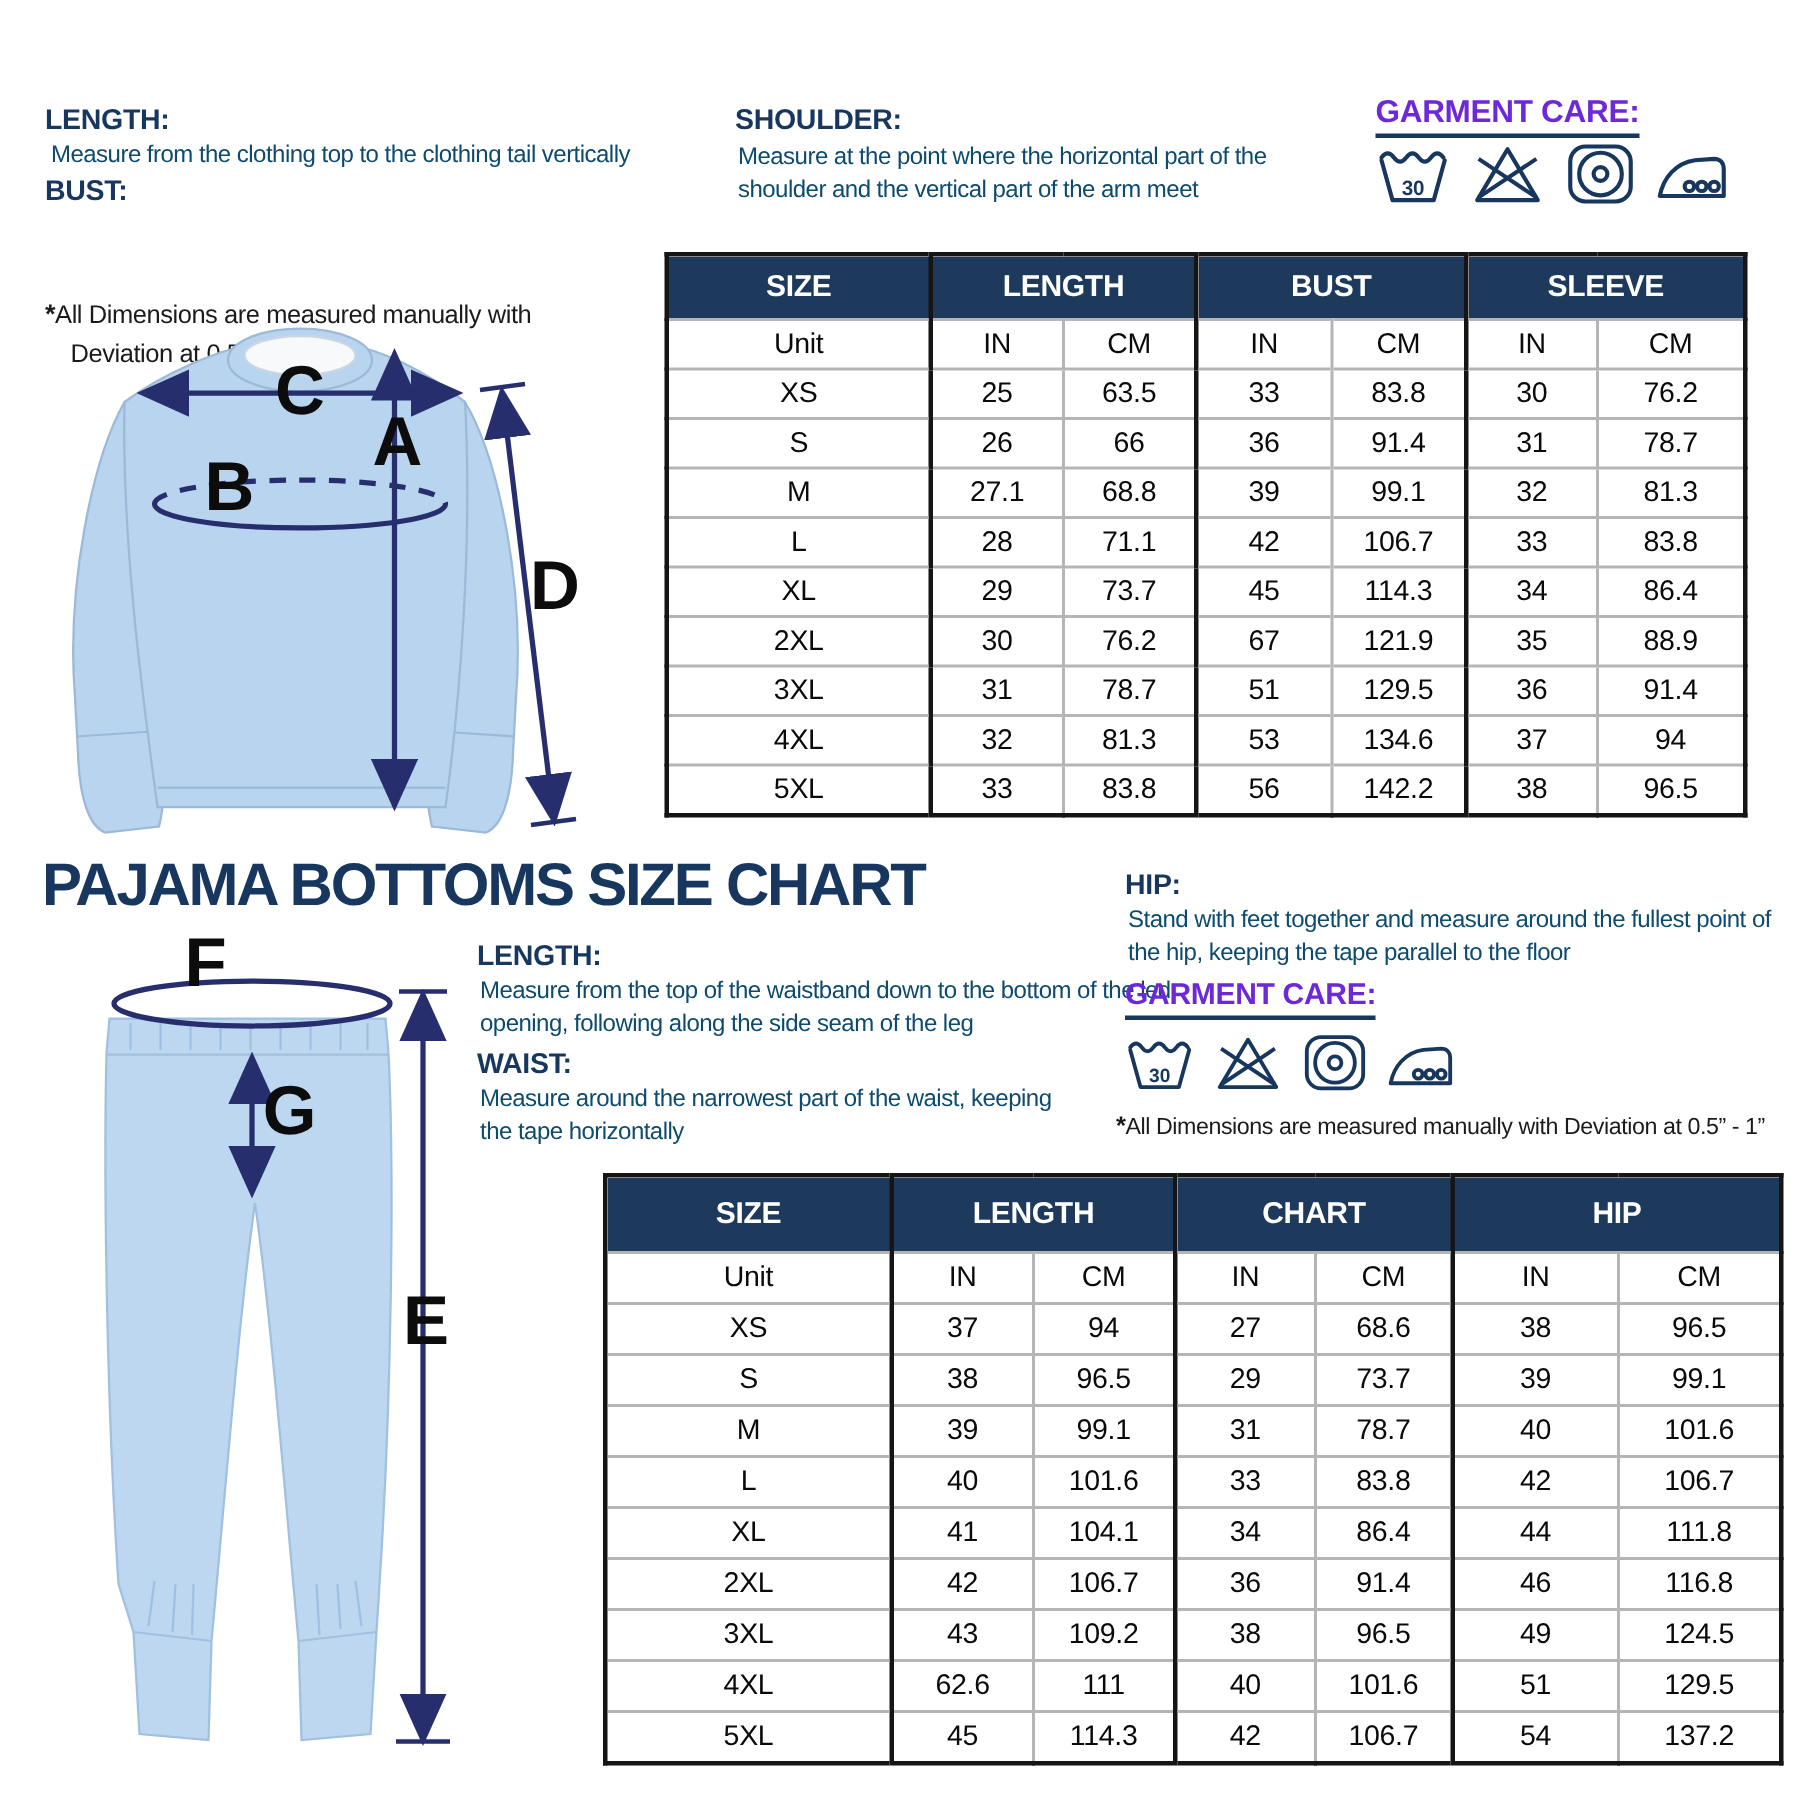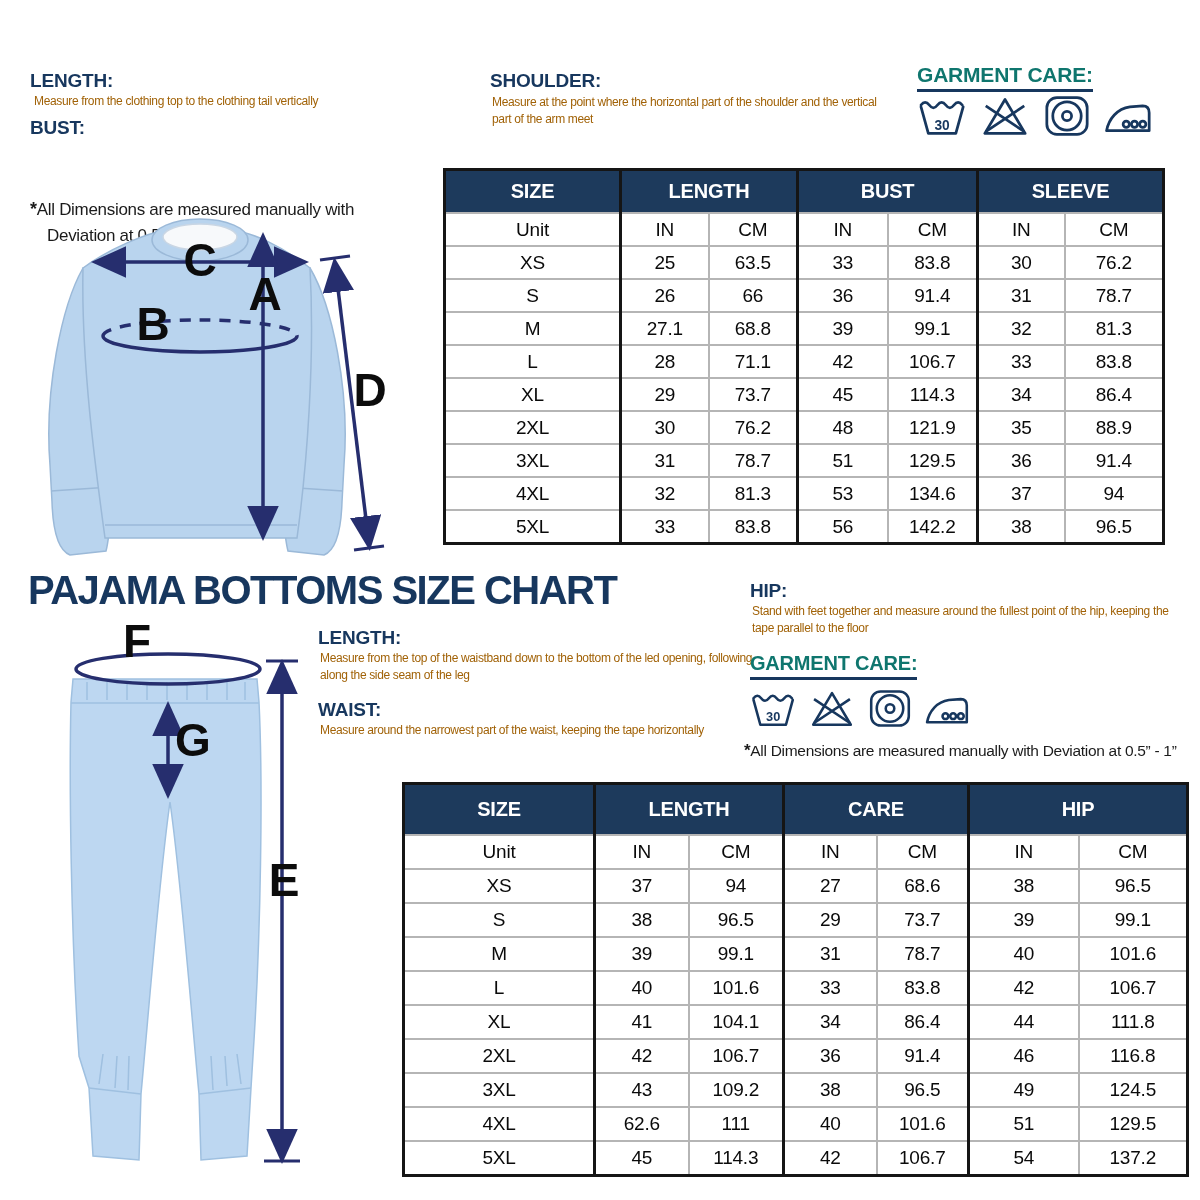--- a/index.html
+++ b/index.html
@@ -10,29 +10,29 @@
   .abs { position:absolute; }
   .title {
     font-weight:bold; color:#17375e; font-size:40px; letter-spacing:-1.5px;
     white-space:nowrap;
   }
   .h {
     font-weight:bold; color:#17375e; font-size:19px; letter-spacing:-0.2px;
     white-space:nowrap;
   }
   .body-text {
-    font-size:12px; line-height:1.38; color:#a16207; letter-spacing:-0.35px;
+    font-size:16px; line-height:1.38; color:#0c4a6e; letter-spacing:-0.35px;
   }
   .note { font-size:17px; letter-spacing:-0.3px; line-height:1.5; }
   .note .star { font-weight:bold; font-size:18px; }
   .note .l2 { margin-left:17px; }
   .note2 { font-size:15.5px; letter-spacing:-0.3px; white-space:nowrap; }
   .note2 .star { font-weight:bold; font-size:17px; }
   .gc-h {
-    font-weight:bold; color:#0f766e; font-size:21px; letter-spacing:-0.2px;
+    font-weight:bold; color:#6d28d9; font-size:21px; letter-spacing:-0.2px;
     display:inline-block; border-bottom:3px solid #17375e; padding-bottom:2px;
     white-space:nowrap;
   }
   .gc-h.small { font-size:20px; }
   .icon-row { display:flex; gap:10px; align-items:flex-start; }
   .cicon { width:52px; height:44px; display:inline-block; }
   .cicon svg { width:100%; height:100%; }
   .icon-row.small .cicon { width:48px; height:41px; }
 
   
@@ -185,21 +185,21 @@
           <td class=" l">73.7</td>
           <td class="g">45</td>
           <td class=" l">114.3</td>
           <td class="g">34</td>
           <td class=" l">86.4</td>
         </tr>
         <tr class="drow">
           <td class="">2XL</td>
           <td class="g">30</td>
           <td class=" l">76.2</td>
-          <td class="g">48</td>
+          <td class="g">67</td>
           <td class=" l">121.9</td>
           <td class="g">35</td>
           <td class=" l">88.9</td>
         </tr>
         <tr class="drow">
           <td class="">3XL</td>
           <td class="g">31</td>
           <td class=" l">78.7</td>
           <td class="g">51</td>
           <td class=" l">129.5</td>
@@ -355,21 +355,21 @@
         <col style="width:95px">
         <col style="width:93px">
         <col style="width:92px">
         <col style="width:110px">
         <col style="width:109px">
       </colgroup>
       <tbody>
         <tr class="hrow">
           <td>SIZE</td>
           <td colspan="2" class="g">LENGTH</td>
-          <td colspan="2" class="g">CARE</td>
+          <td colspan="2" class="g">CHART</td>
           <td colspan="2" class="g">HIP</td>
         </tr>
         <tr class="urow">
           <td class="">Unit</td>
           <td class="g">IN</td>
           <td class=" l">CM</td>
           <td class="g">IN</td>
           <td class=" l">CM</td>
           <td class="g">IN</td>
           <td class=" l">CM</td>

